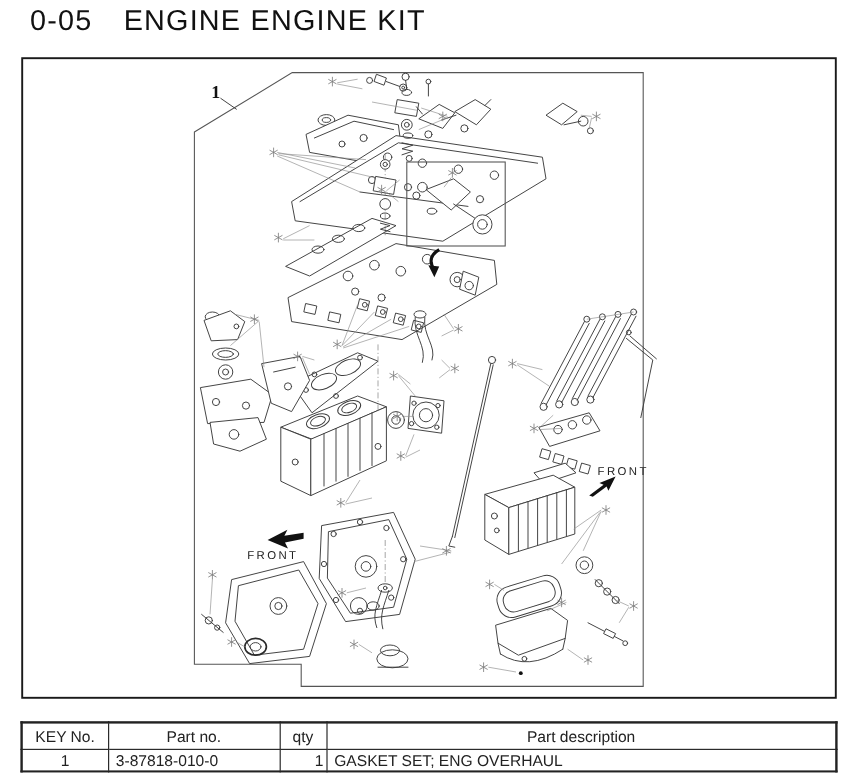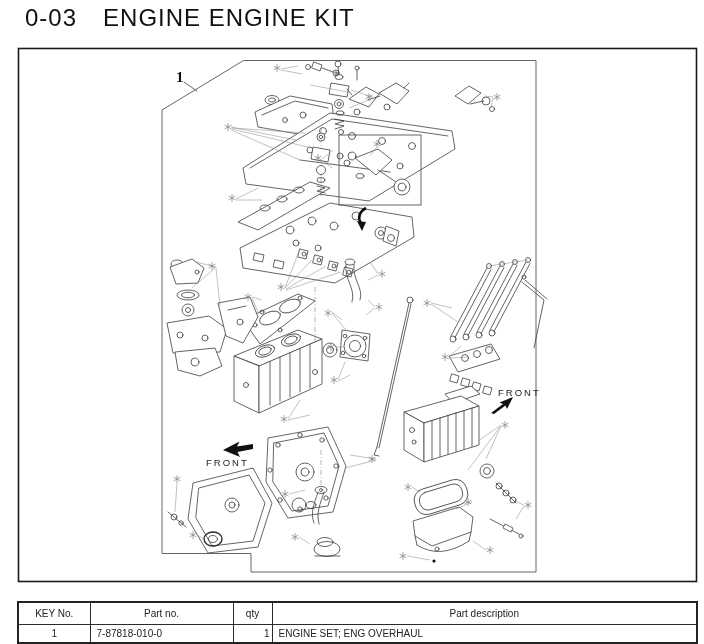--- a/index.html
+++ b/index.html
@@ -15,36 +15,36 @@
   .sb  {stroke:#2a2a2a;fill:none;stroke-width:1.4;}
   .ld  {stroke:#8d8d8d;fill:none;stroke-width:.55;}
   .dd  {stroke:#777;fill:none;stroke-width:.55;stroke-dasharray:5 2 1 2;}
   .ink {fill:#111;stroke:none;}
   .boxline{stroke:#555;fill:none;stroke-width:.9;}
   .outer{stroke:#1a1a1a;fill:none;stroke-width:1.6;}
   .keytext{font-family:"Liberation Serif",serif;font-weight:bold;font-size:15px;fill:#111;}
   .fronttext{font-family:"Liberation Sans",sans-serif;font-size:9.5px;letter-spacing:2px;fill:#222;}
   
   table.parts{position:absolute;left:17px;top:601px;width:681px;border-collapse:collapse;
-              font-size:10px;color:#222;table-layout:fixed;}
+              font-size:13px;color:#222;table-layout:fixed;}
   table.parts th,table.parts td{border:1px solid #2b2b2b;font-weight:normal;
               padding:0 2px;overflow:hidden;white-space:nowrap;}
   table.parts{border:2px solid #222;}
   table.parts th{height:21px;text-align:center;}
   table.parts td{height:17px;}
   .c{text-align:center;} .l{text-align:left;padding-left:6px!important;}
   .r{text-align:right;padding-right:2px!important;}
 </style>
 </head>
 <body>
 
 <div class="page">
 
   <div class="title">
-    <span class="code">0-03</span><span>ENGINE ENGINE KIT</span>
+    <span class="code">0-05</span><span>ENGINE ENGINE KIT</span>
   </div>
 
   <svg class="diagram" width="704" height="644" viewBox="0 0 704 644">
     <defs>
       <g id="ast">
           <path d="M0,-4 V4 M-3.4,-1.9 L3.4,1.9 M-3.4,1.9 L3.4,-1.9" stroke="#7d7d7d" stroke-width=".7" fill="none"></path>
         </g>
     </defs>
 
     <rect class="outer" x="18.5" y="48.5" width="678" height="533"></rect>
@@ -392,19 +392,19 @@
       <tr>
         <th>KEY No.</th>
         <th>Part no.</th>
         <th>qty</th>
         <th>Part description</th>
       </tr>
     </thead>
     <tbody>
       <tr>
         <td class="c">1</td>
-        <td class="l">7-87818-010-0</td>
+        <td class="l">3-87818-010-0</td>
         <td class="r">1</td>
-        <td class="l">ENGINE SET; ENG OVERHAUL</td>
+        <td class="l">GASKET SET; ENG OVERHAUL</td>
       </tr>
     </tbody>
   </table>
 </div>
 
 </body></html>

